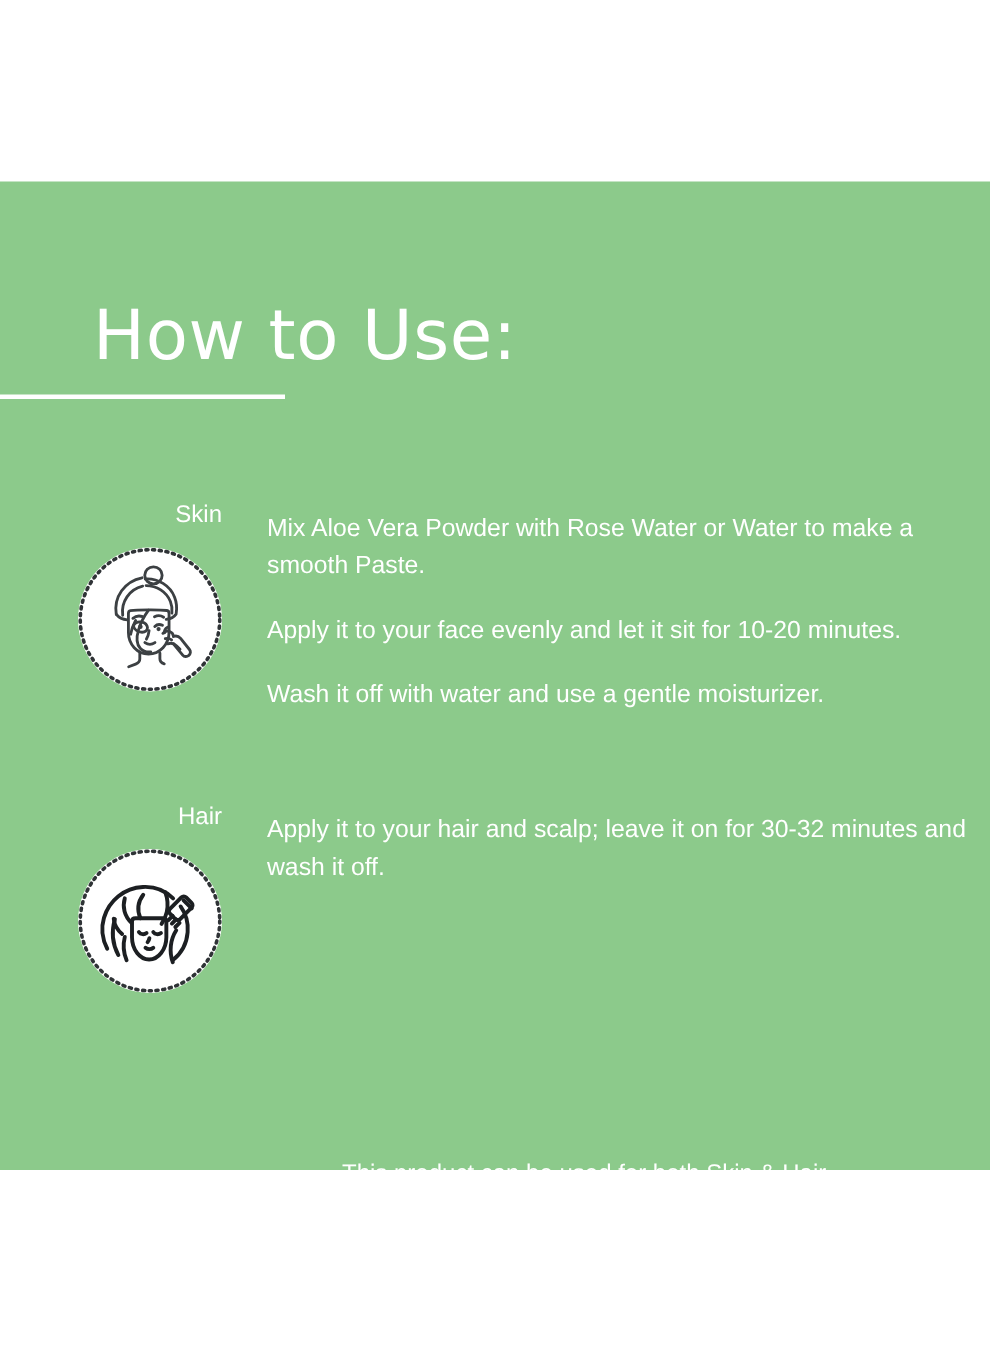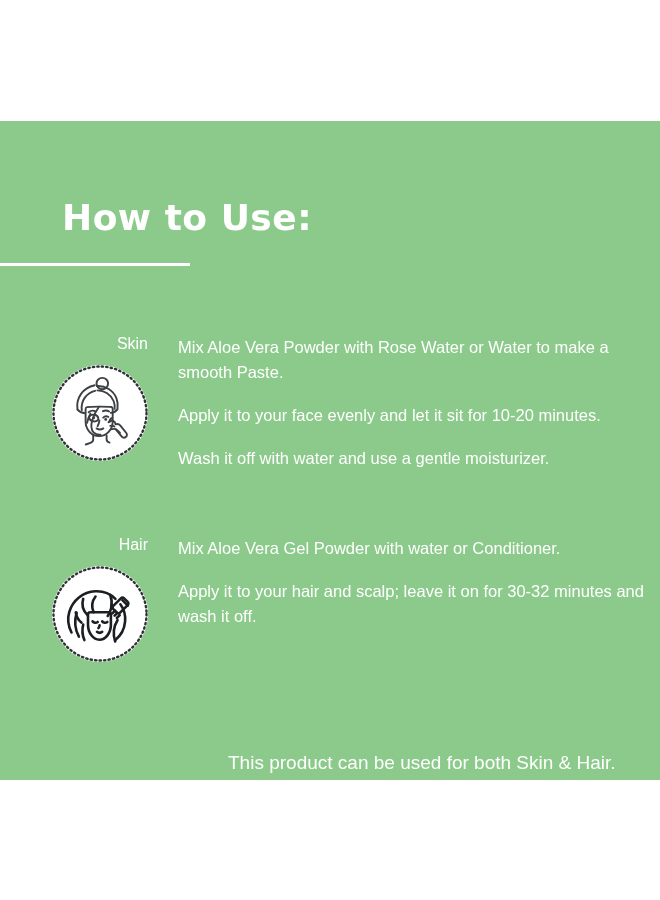--- a/index.html
+++ b/index.html
@@ -31,22 +31,22 @@
     height: 659px;
     background: #8cca8b;
   }
 
   
   .title {
     position: absolute;
     left: 62px;
     top: 200px;
     font-family: "DejaVu Sans", sans-serif;
-    font-weight: 700;
-    font-size: 36px;
+    font-weight: 400;
+    font-size: 46px;
     letter-spacing: 0.5px;
     color: #ffffff;
     line-height: 1;
     white-space: nowrap;
   }
   .title-rule {
     position: absolute;
     left: 0;
     top: 263px;
     width: 190px;
@@ -96,31 +96,31 @@
     position: absolute;
     left: 178px;
     top: -4px;
     width: 468px;
   }
   .para {
     font-family: "Liberation Sans", sans-serif;
     font-size: 16.5px;
     line-height: 25px;
     color: #ffffff;
-    margin: 3px 0 18px 0;
+    margin: 8px 0 18px 0;
   }
   .para:last-child { margin-bottom: 0; }
 
   
   .footnote {
     position: absolute;
     left: 228px;
-    top: 750px;
-    font-family: "Liberation Sans", sans-serif;
-    font-size: 19px;
+    top: 770px;
+    font-family: "Liberation Sans", sans-serif;
+    font-size: 16px;
     line-height: 25px;
     color: #ffffff;
     white-space: nowrap;
   }
 </style>
 </head>
 <body>
 
 <div class="page">
 
@@ -231,20 +231,19 @@
 
             <path d="M63.1 44.6l-2.8 2.8"></path>
             <path d="M65.4 46.9l-2.8 2.8"></path>
             <path d="M67.7 49.2l-2.8 2.8"></path>
           </g>
         </svg>
       </span>
     </div>
 
     <div class="text-col">
-      <p class="para">Mix Aloe Vera Gel Powder with water or Conditioner.</p>
       <p class="para">Apply it to your hair and scalp; leave it on for 30-32 minutes and wash it off.</p>
     </div>
   </div>
 
   <div class="footnote">This product can be used for both Skin &amp; Hair.</div>
 
 </div>
 
 </body></html>

